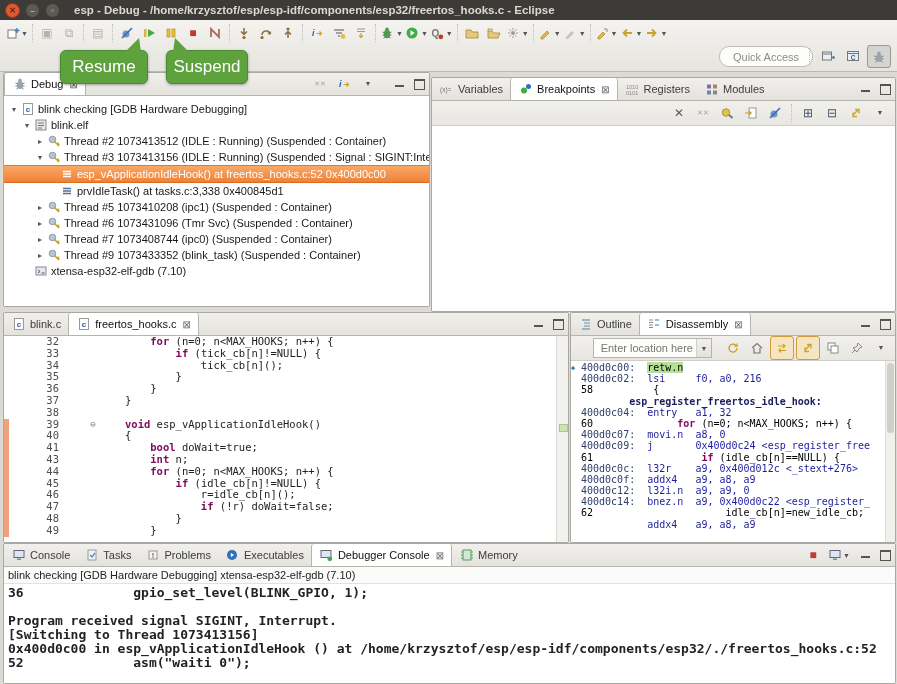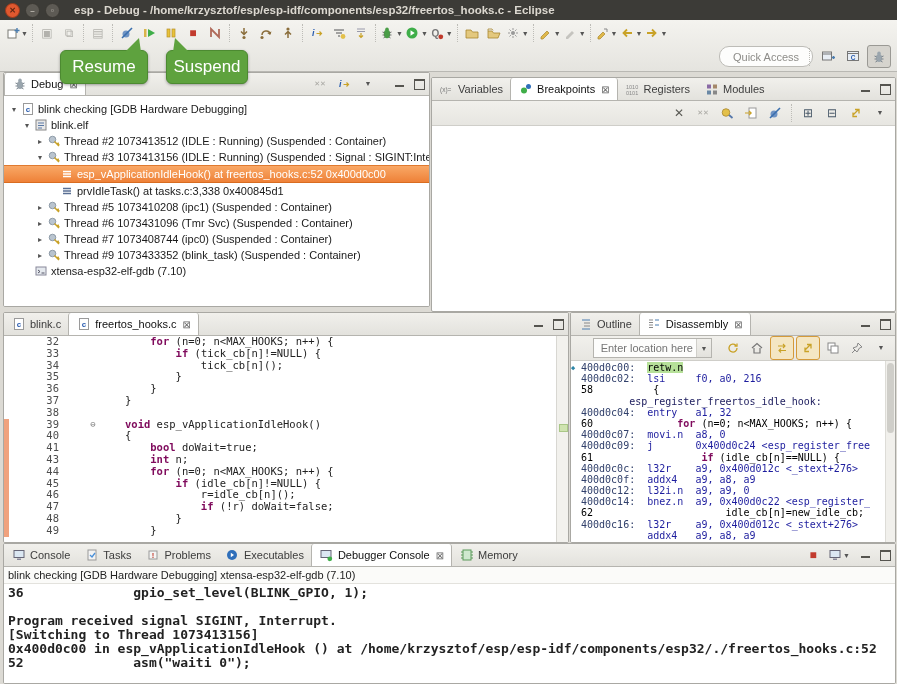--- a/index.html
+++ b/index.html
@@ -74,21 +74,21 @@
   .ecode{flex:1;}
   .k{color:#7f0a5c;font-weight:bold;}
   .oruler{position:absolute;right:0;top:0;bottom:0;width:11px;background:#f2f1ed;border-left:1px solid #d8d7d2;}
   .omark{position:absolute;left:2px;width:7px;height:6px;background:#cfe3b0;border:1px solid #a9c787;}
   
   .dwrap{font-family:"DejaVu Sans Mono",monospace;font-size:10px;line-height:11.2px;}
   .drow{white-space:pre;height:11.2px;position:relative;padding-left:10px;}
   .da{color:#31406b;}
   .di{color:#1d1d9e;}
   .cur{background:#b6e099;color:#000;}
-  .dlbl{font-weight:normal;color:#202060;}
+  .dlbl{font-weight:bold;color:#202060;}
   .dnum{color:#000;}
   .pcarrow{position:absolute;left:0px;top:1px;font-size:7px;color:#2e86a8;}
   .locbox{display:flex;align-items:center;background:#fdfdfc;border:1px solid #b5b4af;height:18px;margin-left:18px;}
   .locbox input{border:none;outline:none;width:96px;font:11px "Liberation Sans",sans-serif;
                 padding:0 3px;color:#555;background:transparent;text-align:right;}
   .locdd{width:14px;height:100%;display:flex;align-items:center;justify-content:center;
          border-left:1px solid #d0cfca;font-size:7px;color:#555;background:linear-gradient(#f1f0ec,#e3e2dd);}
   .tbtn.on{border:1px solid #d49a3a;background:#f4e6c3;border-radius:3px;}
   .vscroll{position:absolute;right:0;top:0;bottom:0;width:9px;background:#f1f0ec;border-left:1px solid #dddcd7;}
   .vthumb{position:absolute;left:1px;right:1px;top:2px;height:70px;background:#cfcec9;border-radius:4px;}
@@ -760,21 +760,20 @@
         <div class="drow"><span class="da">400d0c04:</span><span>  </span><span class="di">entry   a1, 32</span></div>
         <div class="drow"><span class="dnum">60              </span><span class="k">for</span><span class="dnum"> (n=0; n&lt;MAX_HOOKS; n++) {</span></div>
         <div class="drow"><span class="da">400d0c07:</span><span>  </span><span class="di">movi.n  a8, 0</span></div>
         <div class="drow"><span class="da">400d0c09:</span><span>  </span><span class="di">j       0x400d0c24 &lt;esp_register_free</span></div>
         <div class="drow"><span class="dnum">61                  </span><span class="k">if</span><span class="dnum"> (idle_cb[n]==NULL) {</span></div>
         <div class="drow"><span class="da">400d0c0c:</span><span>  </span><span class="di">l32r    a9, 0x400d012c &lt;_stext+276&gt;</span></div>
         <div class="drow"><span class="da">400d0c0f:</span><span>  </span><span class="di">addx4   a9, a8, a9</span></div>
         <div class="drow"><span class="da">400d0c12:</span><span>  </span><span class="di">l32i.n  a9, a9, 0</span></div>
         <div class="drow"><span class="da">400d0c14:</span><span>  </span><span class="di">bnez.n  a9, 0x400d0c22 &lt;esp_register_</span></div>
         <div class="drow"><span class="dnum">62                      idle_cb[n]=new_idle_cb;</span></div>
-        <div class="drow"><span class="da">400d0c16:</span><span>  </span><span class="di">l32r    a9, 0x400d012c &lt;_stext+276&gt;</span></div>
         <div class="drow"><span class="da">         </span><span>  </span><span class="di">addx4   a9, a8, a9</span></div>
         <div class="vscroll">
           <div class="vthumb"></div>
         </div>
     </div>
   </div>
 
   <div class="panel" style="left:3px;top:543px;width:891px;height:139px;">
     <div class="tabbar" id="console-tabbar">
       <div class="tab">

